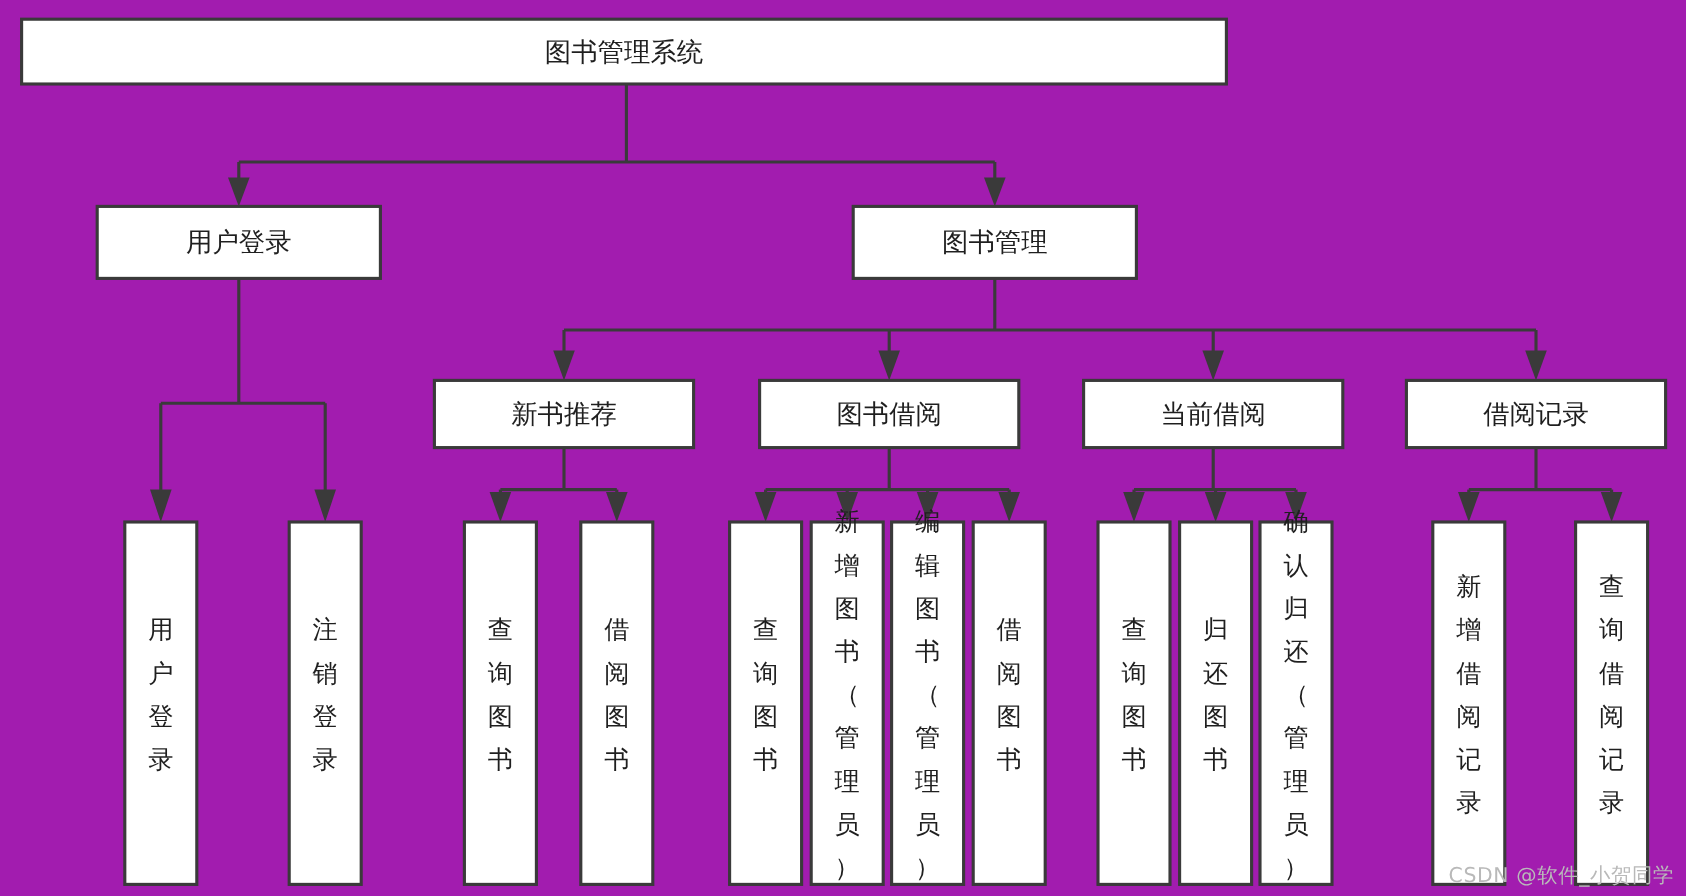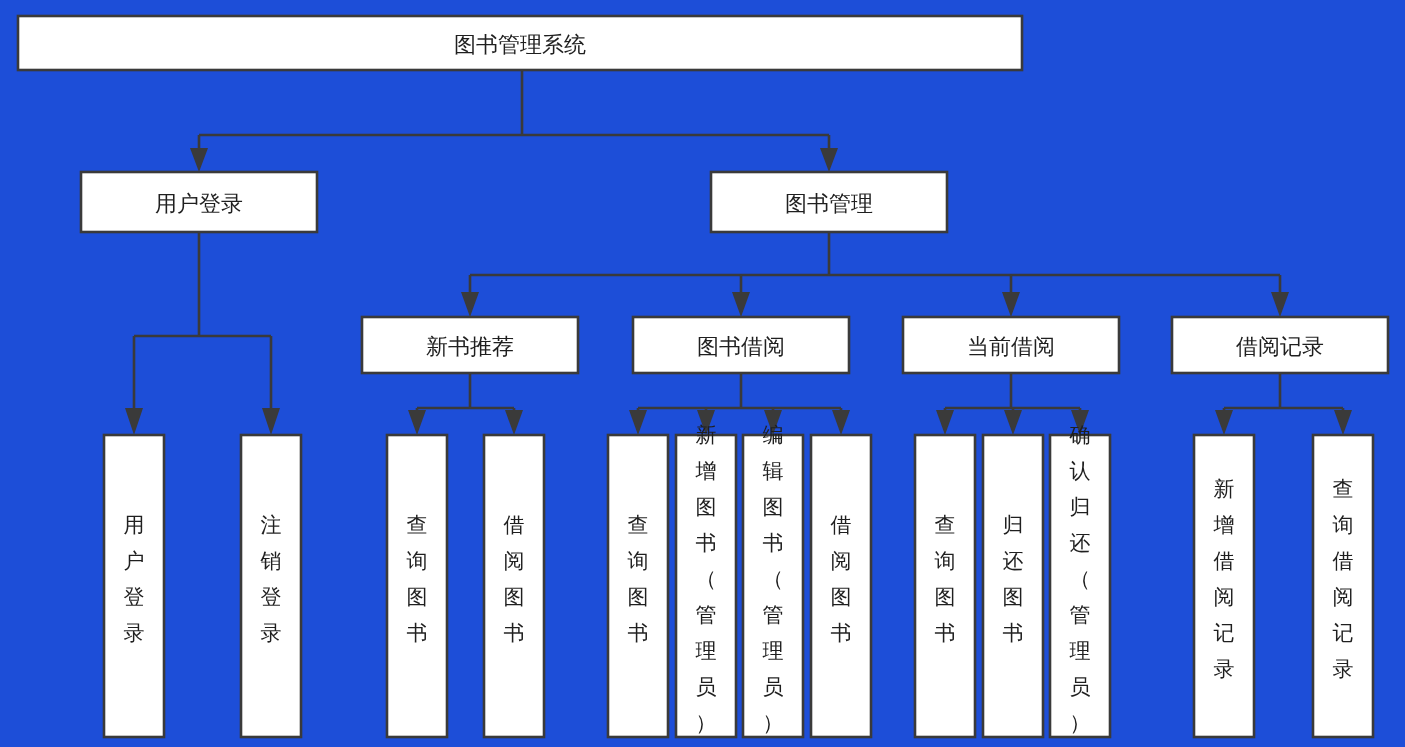--- a/index.html
+++ b/index.html
@@ -7,21 +7,21 @@
     padding: 0;
     background: #ffffff;
   }
   body {
     font-family: "DejaVu Sans", "Liberation Sans", sans-serif;
   }
   #diagram-root {
     position: relative;
     width: 1405px;
     height: 747px;
-    background: #1d4ed8;
+    background: #a21caf;
     overflow: hidden;
   }
   svg#flow-svg {
     position: absolute;
     top: 0;
     left: 0;
     width: 1405px;
     height: 747px;
     display: block;
   }
@@ -219,13 +219,14 @@
             <text class="node-label-v" x="1224" y="496"><tspan x="1224" dy="0">新</tspan><tspan x="1224" dy="36">增</tspan><tspan x="1224" dy="36">借</tspan><tspan x="1224" dy="36">阅</tspan><tspan x="1224" dy="36">记</tspan><tspan x="1224" dy="36">录</tspan></text>
           </g>
           <g>
             <rect class="node-box" x="1313" y="435" width="60" height="302"></rect>
             <text class="node-label-v" x="1343" y="496"><tspan x="1343" dy="0">查</tspan><tspan x="1343" dy="36">询</tspan><tspan x="1343" dy="36">借</tspan><tspan x="1343" dy="36">阅</tspan><tspan x="1343" dy="36">记</tspan><tspan x="1343" dy="36">录</tspan></text>
           </g>
         </g>
     </g>
   </svg>
 
+  <div class="watermark-text">CSDN @软件_小贺同学</div>
 </div>
 
 </body></html>

